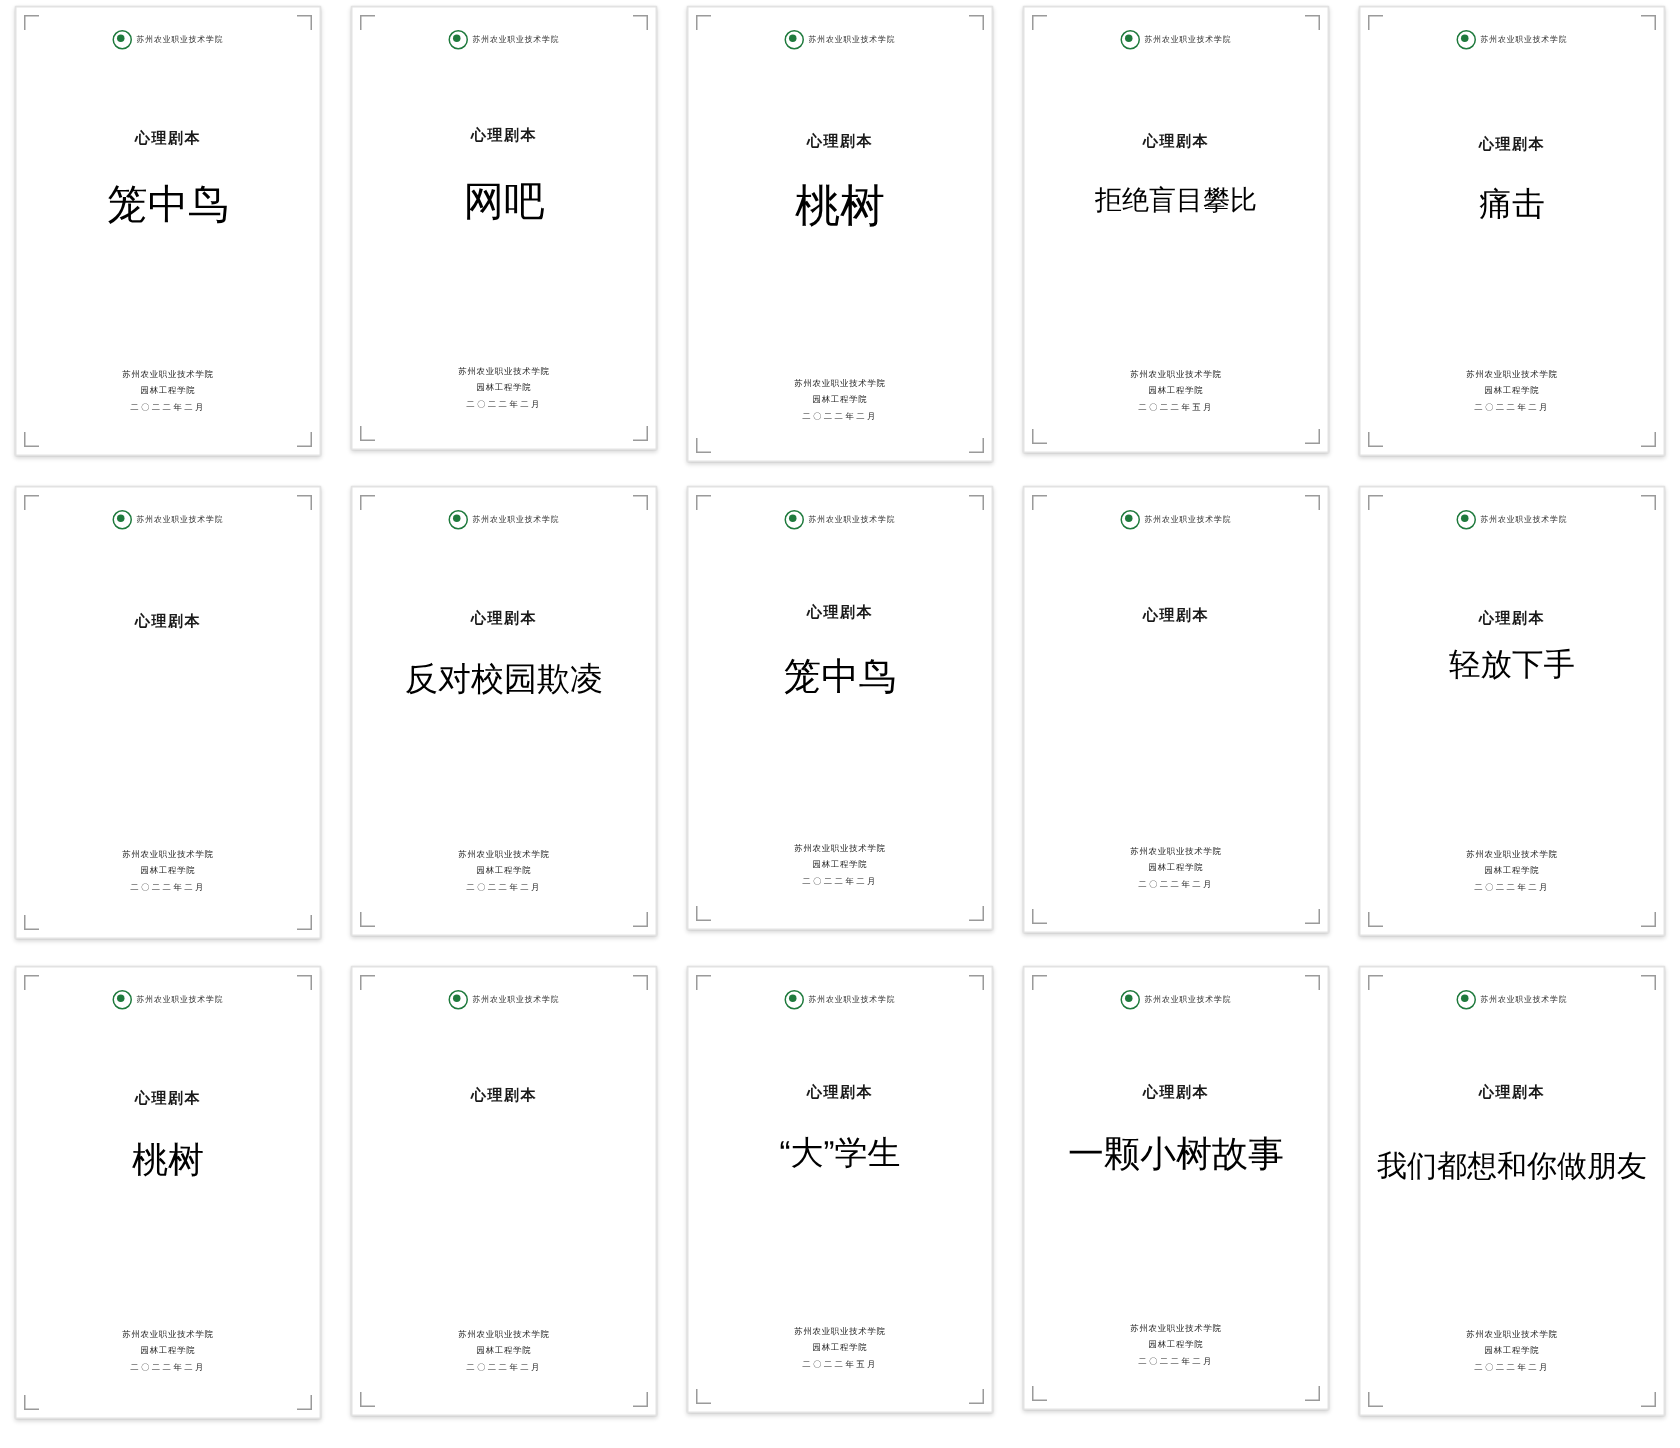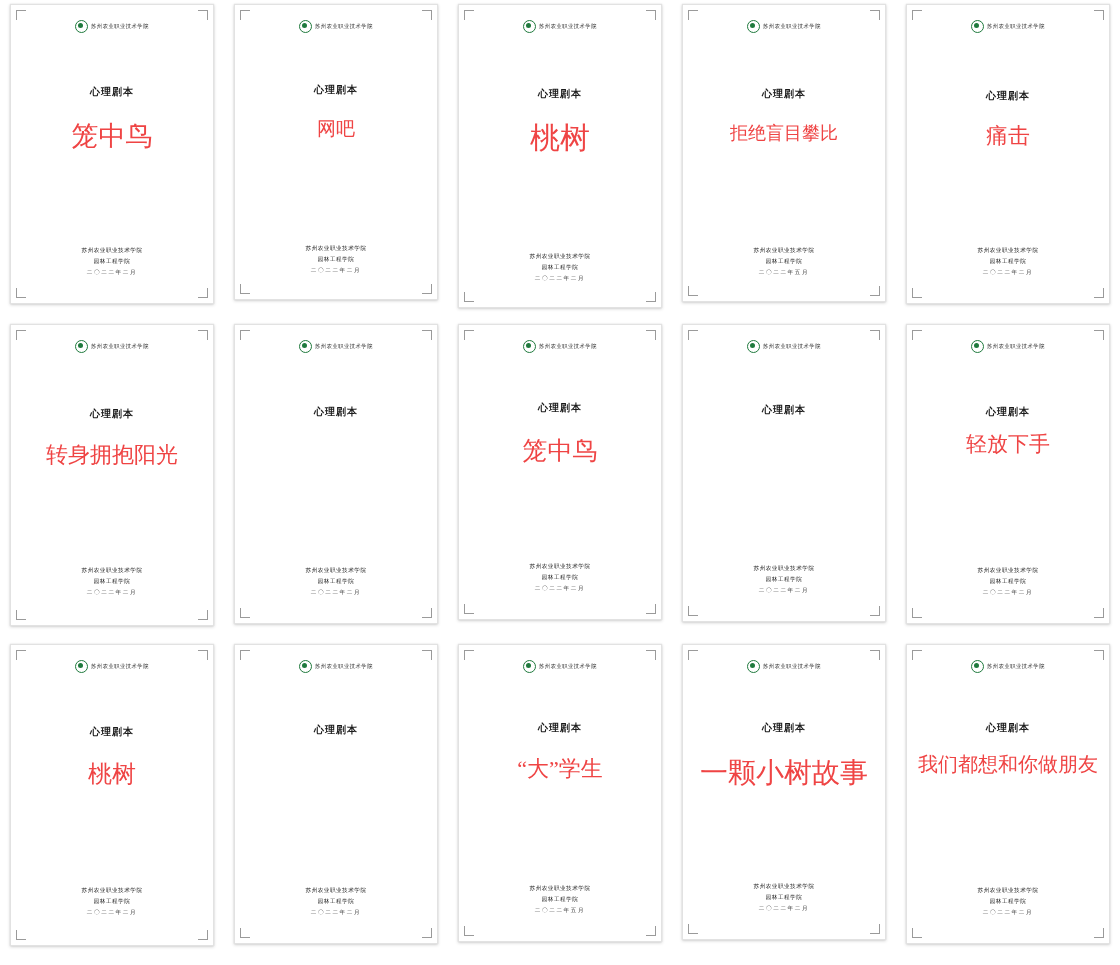--- a/index.html
+++ b/index.html
@@ -82,22 +82,22 @@
   .kind {
     text-align: center;
     font-size: 10px;
     font-weight: bold;
     color: #1a1a1a;
     font-family: "DejaVu Serif", serif;
     letter-spacing: 1px;
   }
   .title {
     text-align: center;
-    color: #ef4444;
-    font-family: Liberation Serif, serif;
+    color: #000000;
+    font-family: Liberation Sans, sans-serif;
     line-height: 1.28;
     padding: 0 8px;
     font-weight: 400;
   }
   .footer {
     position: absolute;
     left: 0;
     right: 0;
     text-align: center;
     color: #1a1a1a;
@@ -138,21 +138,21 @@
       <div class="page" style="height: 296px;">
         <div class="cmark tl"></div>
         <div class="cmark tr"></div>
         <div class="cmark bl"></div>
         <div class="cmark br"></div>
         <div class="logo-row">
           <div class="logo-mark" style="border-color: rgb(31, 122, 61);"></div>
           <div class="logo-text">苏州农业职业技术学院</div>
         </div>
         <div class="kind" style="margin-top: 50px;">心理剧本</div>
-        <div class="title" style="margin-top: 20px; font-size: 19px;">网吧</div>
+        <div class="title" style="margin-top: 20px; font-size: 27px;">网吧</div>
         <div class="footer" style="top: 238px;">
           <div>苏州农业职业技术学院</div>
           <div>园林工程学院</div>
           <div class="date">二〇二二年二月</div>
         </div>
       </div>
     </div>
     <div class="cell">
       <div class="page" style="height: 304px;">
         <div class="cmark tl"></div>
@@ -214,39 +214,39 @@
       <div class="page" style="height: 302px;">
         <div class="cmark tl"></div>
         <div class="cmark tr"></div>
         <div class="cmark bl"></div>
         <div class="cmark br"></div>
         <div class="logo-row">
           <div class="logo-mark" style="border-color: rgb(31, 122, 61);"></div>
           <div class="logo-text">苏州农业职业技术学院</div>
         </div>
         <div class="kind" style="margin-top: 54px;">心理剧本</div>
-        <div class="title" style="margin-top: 20px; font-size: 22px;">转身拥抱阳光</div>
         <div class="footer" style="top: 240px;">
           <div>苏州农业职业技术学院</div>
           <div>园林工程学院</div>
           <div class="date">二〇二二年二月</div>
         </div>
       </div>
     </div>
     <div class="cell">
       <div class="page" style="height: 300px;">
         <div class="cmark tl"></div>
         <div class="cmark tr"></div>
         <div class="cmark bl"></div>
         <div class="cmark br"></div>
         <div class="logo-row">
           <div class="logo-mark" style="border-color: rgb(31, 122, 61);"></div>
           <div class="logo-text">苏州农业职业技术学院</div>
         </div>
         <div class="kind" style="margin-top: 52px;">心理剧本</div>
+        <div class="title" style="margin-top: 20px; font-size: 22px;">反对校园欺凌</div>
         <div class="footer" style="top: 240px;">
           <div>苏州农业职业技术学院</div>
           <div>园林工程学院</div>
           <div class="date">二〇二二年二月</div>
         </div>
       </div>
     </div>
     <div class="cell">
       <div class="page" style="height: 296px;">
         <div class="cmark tl"></div>
@@ -363,40 +363,40 @@
       <div class="page" style="height: 296px;">
         <div class="cmark tl"></div>
         <div class="cmark tr"></div>
         <div class="cmark bl"></div>
         <div class="cmark br"></div>
         <div class="logo-row">
           <div class="logo-mark" style="border-color: rgb(31, 122, 61);"></div>
           <div class="logo-text">苏州农业职业技术学院</div>
         </div>
         <div class="kind" style="margin-top: 48px;">心理剧本</div>
-        <div class="title" style="margin-top: 20px; font-size: 28px;">一颗小树故事</div>
+        <div class="title" style="margin-top: 20px; font-size: 24px;">一颗小树故事</div>
         <div class="footer" style="top: 236px;">
           <div>苏州农业职业技术学院</div>
           <div>园林工程学院</div>
           <div class="date">二〇二二年二月</div>
         </div>
       </div>
     </div>
     <div class="cell">
       <div class="page" style="height: 300px;">
         <div class="cmark tl"></div>
         <div class="cmark tr"></div>
         <div class="cmark bl"></div>
         <div class="cmark br"></div>
         <div class="logo-row">
           <div class="logo-mark" style="border-color: rgb(31, 122, 61);"></div>
           <div class="logo-text">苏州农业职业技术学院</div>
         </div>
         <div class="kind" style="margin-top: 48px;">心理剧本</div>
-        <div class="title" style="margin-top: 17px; font-size: 20px;">我们都想和你做朋友</div>
+        <div class="title" style="margin-top: 31px; font-size: 20px;">我们都想和你做朋友</div>
         <div class="footer" style="top: 240px;">
           <div>苏州农业职业技术学院</div>
           <div>园林工程学院</div>
           <div class="date">二〇二二年二月</div>
         </div>
       </div>
     </div>
   </div>
 
 </body></html>

